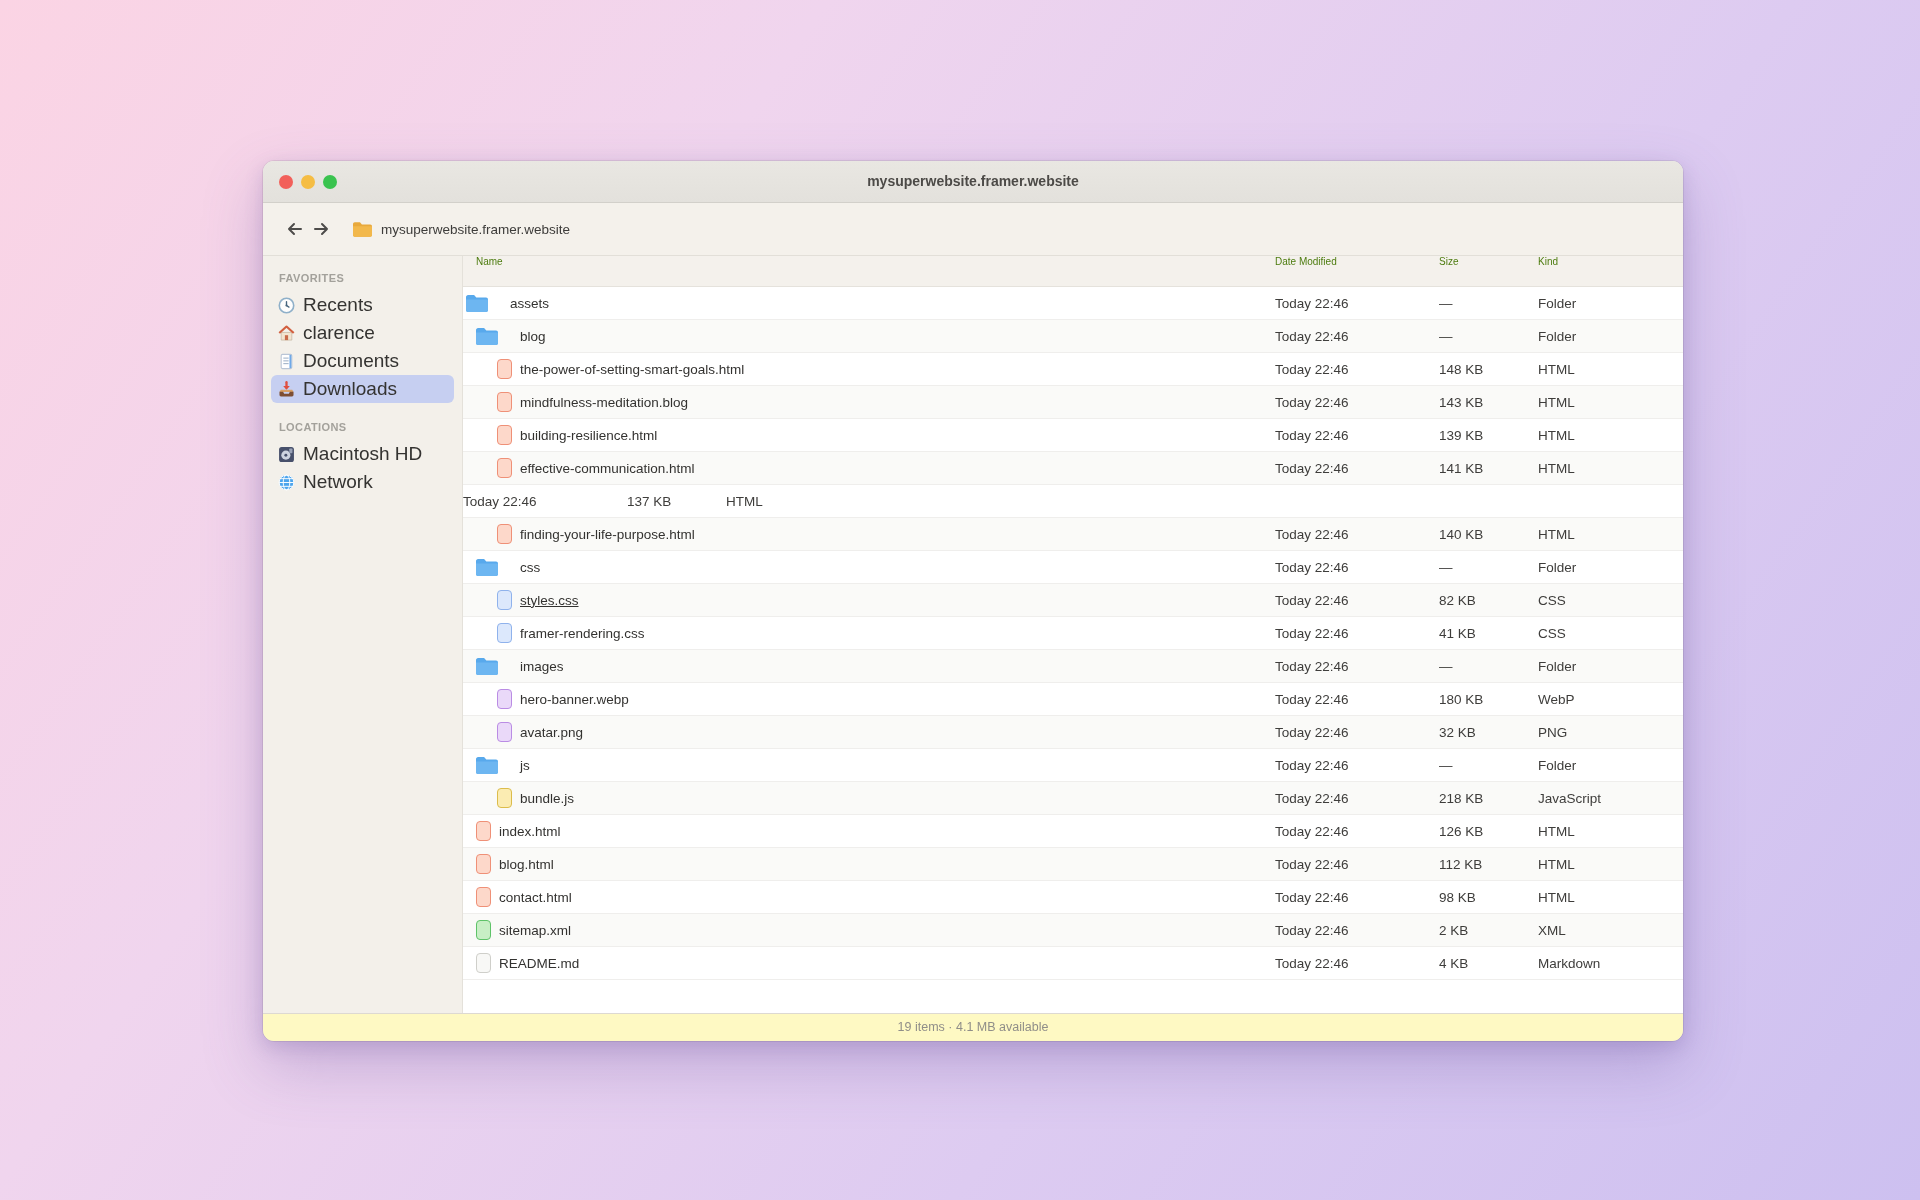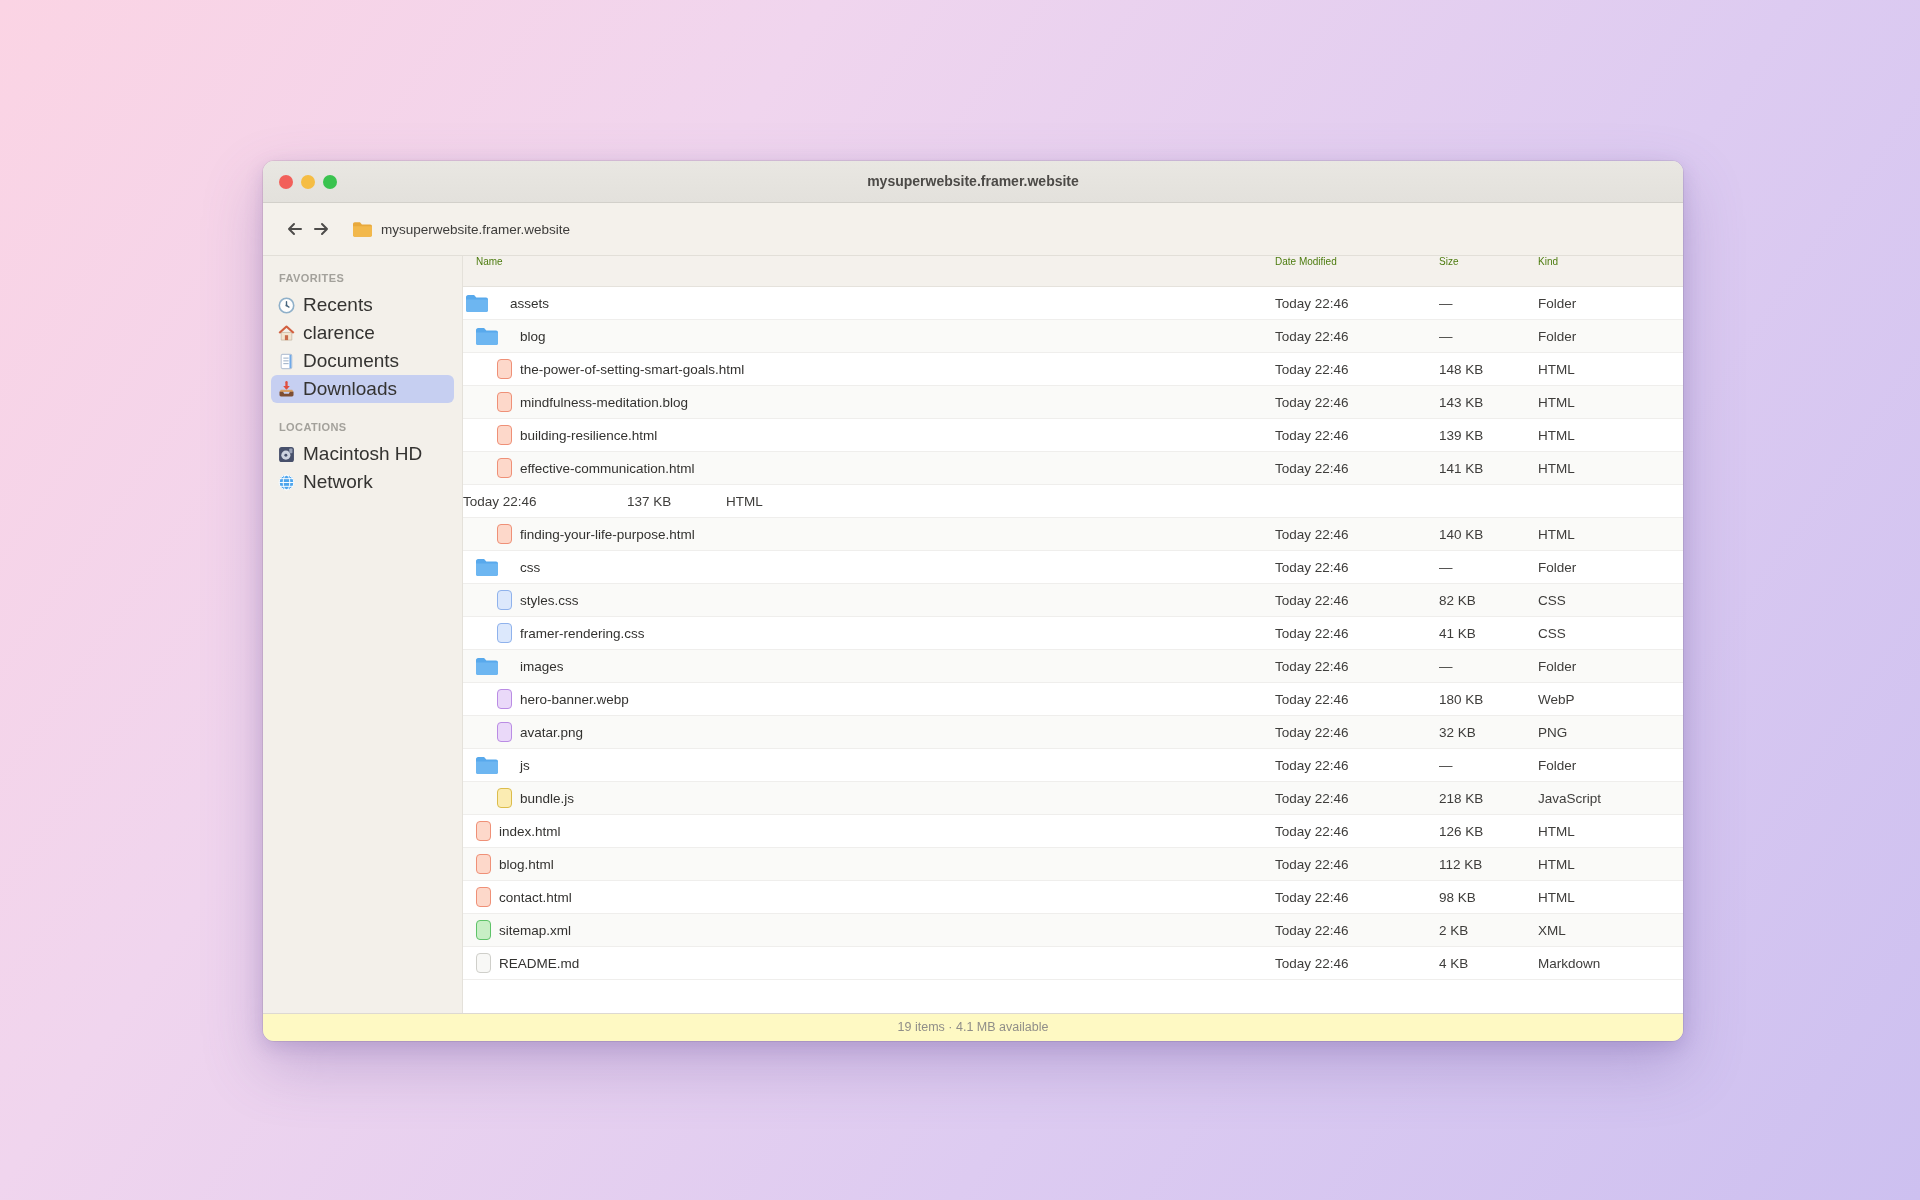--- a/index.html
+++ b/index.html
@@ -298,21 +298,21 @@
                   <path d="M0 4.6 h22 V15 c0 1.1-.9 2-2 2 H2 c-1.1 0-2-.9-2-2 Z" fill="#6db6f1"></path>
                 </svg>
               </span>
               <span>css</span>
             </span>
             <span class="c-date">Today 22:46</span>
             <span class="c-size">—</span>
             <span class="c-kind">Folder</span>
           </div>
           <div class="row alt">
-            <span class="c-name" style="padding-left: 34px;">
+            <span class="c-name" style="padding-left: 34px; text-decoration: underline;">
               <span class="f-icon">
                 <span class="file-badge" style="background: rgb(220, 232, 252); border-color: rgb(143, 178, 236);"></span>
               </span>
               <span>styles.css</span>
             </span>
             <span class="c-date">Today 22:46</span>
             <span class="c-size">82 KB</span>
             <span class="c-kind">CSS</span>
           </div>
           <div class="row">

